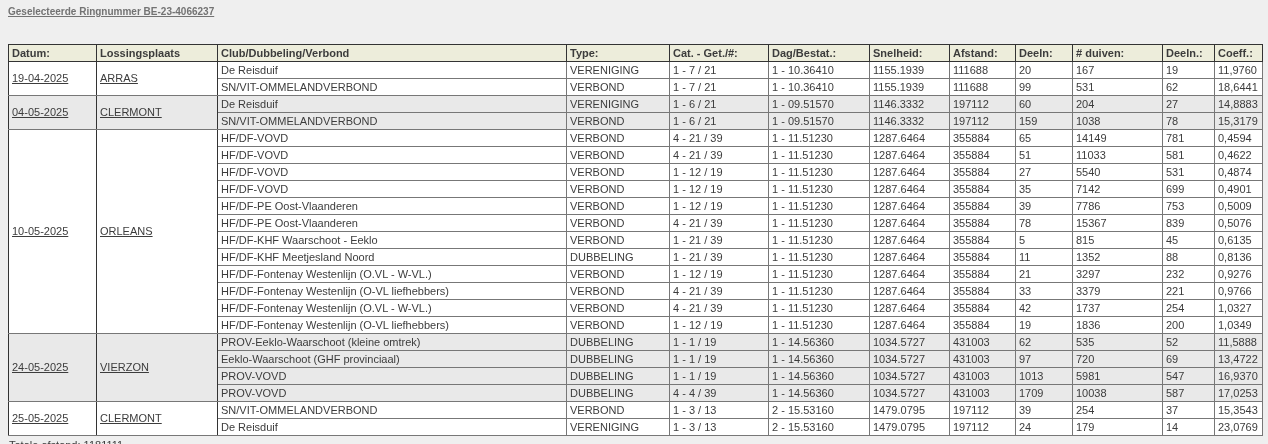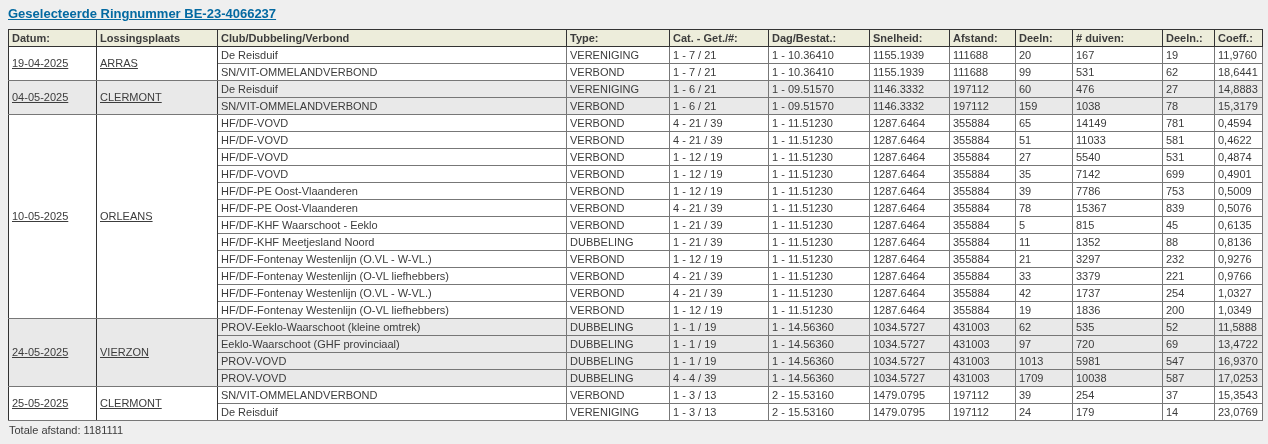--- a/index.html
+++ b/index.html
@@ -13,26 +13,26 @@
   }
   html,body{margin:0;padding:0;}
   body{
     width:1268px;height:444px;overflow:hidden;
     background:var(--page-bg);
     font-family:"Liberation Sans",sans-serif;
     color:var(--text);
   }
   .page{padding:5px 6px 0 8px;}
   .title{
-    font-size:13px;font-weight:bold;text-decoration:underline;
-    color:#0369a1;margin:1px 0 0 0;
+    font-size:10px;font-weight:bold;text-decoration:underline;
+    color:#737373;margin:1px 0 0 0;
   }
   table{
     border-collapse:collapse;table-layout:fixed;
-    width:1254px;margin-top:8px;
+    width:1254px;margin-top:27px;
     font-size:11px;
     border:1px solid #000;
     background:var(--row-bg);
   }
   th,td{
     padding:0 3px;height:16px;line-height:15px;
     white-space:nowrap;overflow:hidden;
     text-align:left;vertical-align:middle;
     color:var(--text);
   }
@@ -117,21 +117,21 @@
         <tr class="shaded group-start">
           <td rowspan="2" class="datum-cell">04-05-2025</td>
           <td rowspan="2" class="loss-cell">CLERMONT</td>
           <td>De Reisduif</td>
           <td>VERENIGING</td>
           <td>1 - 6 / 21</td>
           <td>1 - 09.51570</td>
           <td>1146.3332</td>
           <td>197112</td>
           <td>60</td>
-          <td>476</td>
+          <td>204</td>
           <td>27</td>
           <td>14,8883</td>
         </tr>
         <tr class="shaded">
           <td>SN/VIT-OMMELANDVERBOND</td>
           <td>VERBOND</td>
           <td>1 - 6 / 21</td>
           <td>1 - 09.51570</td>
           <td>1146.3332</td>
           <td>197112</td>

